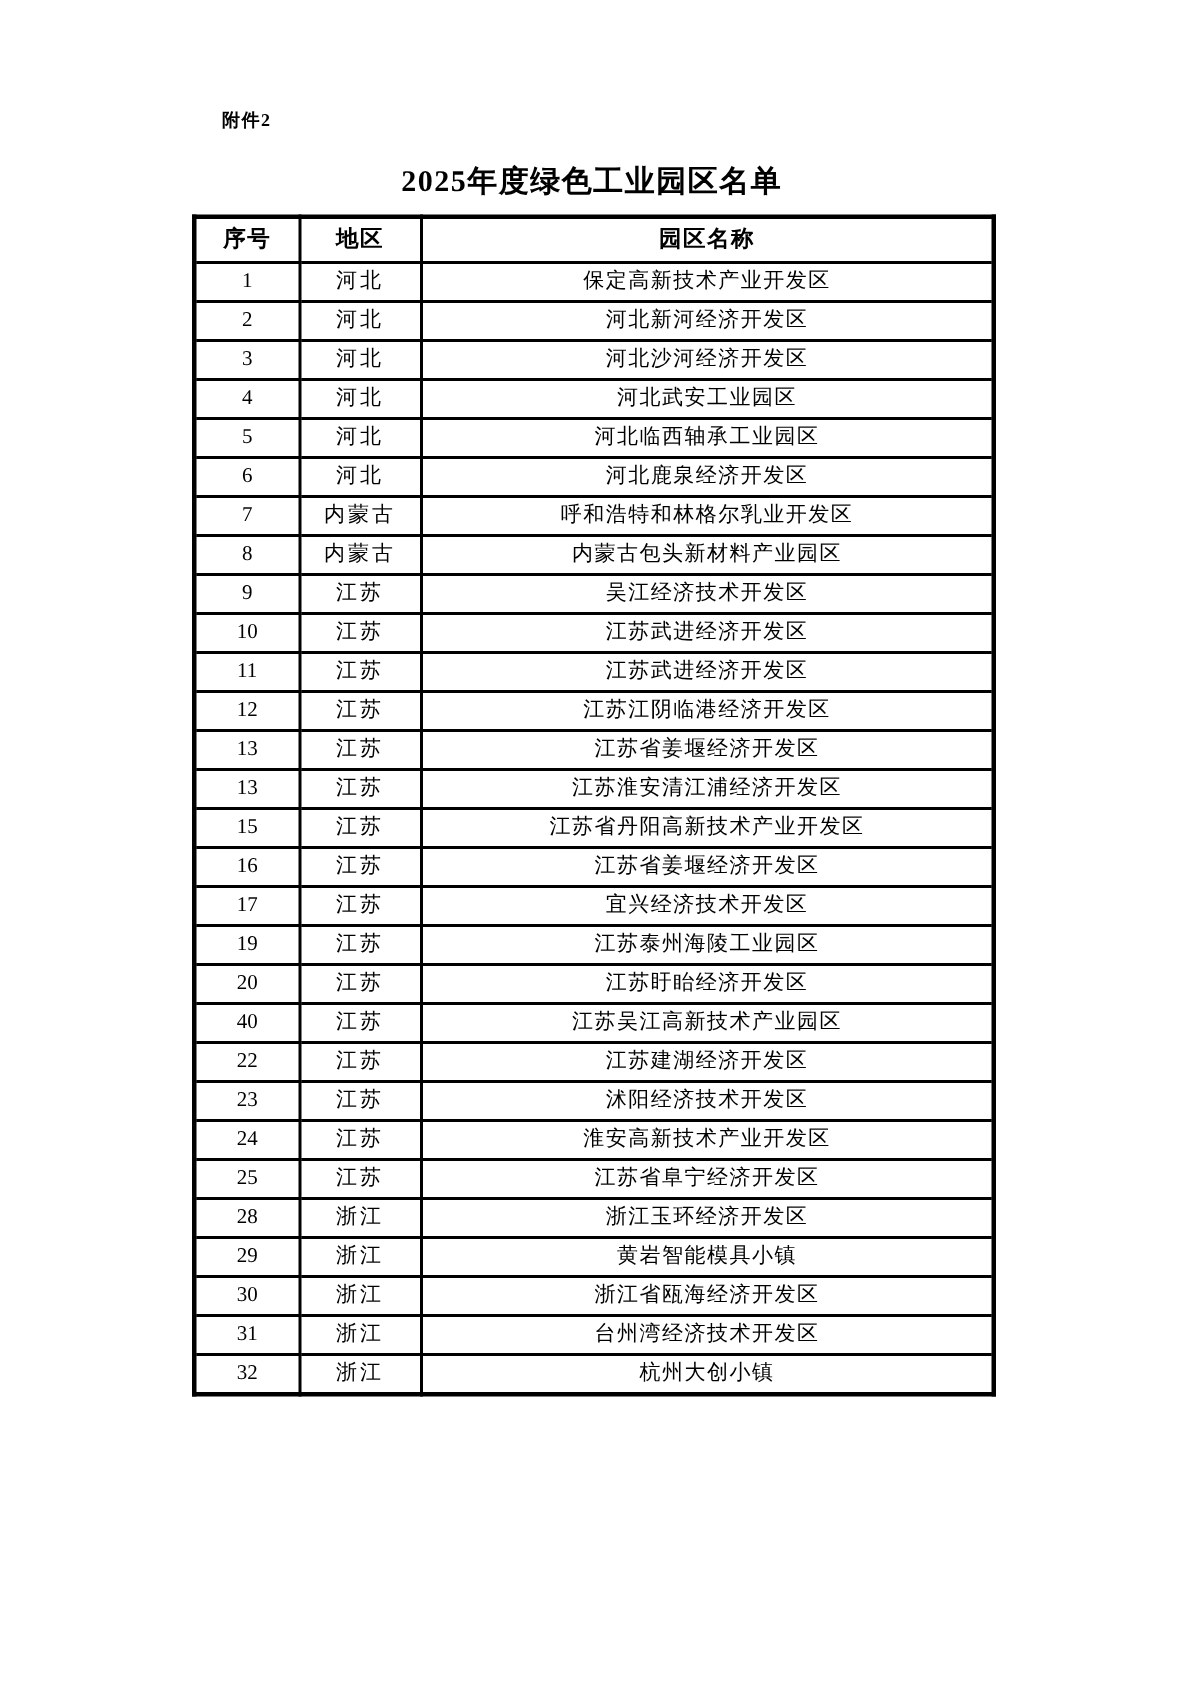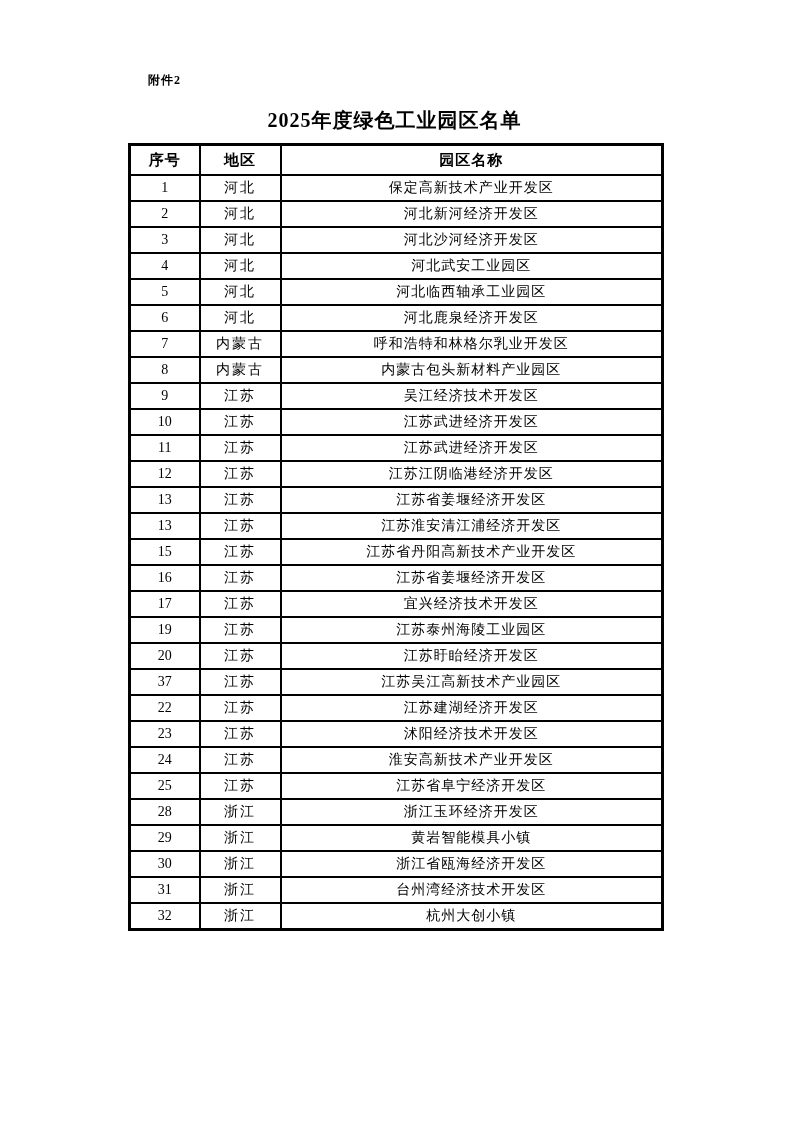--- a/index.html
+++ b/index.html
@@ -182,21 +182,21 @@
           <td class="cell-no">19</td>
           <td class="cell-region">江苏</td>
           <td class="cell-park">江苏泰州海陵工业园区</td>
         </tr>
         <tr>
           <td class="cell-no">20</td>
           <td class="cell-region">江苏</td>
           <td class="cell-park">江苏盱眙经济开发区</td>
         </tr>
         <tr>
-          <td class="cell-no">37</td>
+          <td class="cell-no">40</td>
           <td class="cell-region">江苏</td>
           <td class="cell-park">江苏吴江高新技术产业园区</td>
         </tr>
         <tr>
           <td class="cell-no">22</td>
           <td class="cell-region">江苏</td>
           <td class="cell-park">江苏建湖经济开发区</td>
         </tr>
         <tr>
           <td class="cell-no">23</td>

